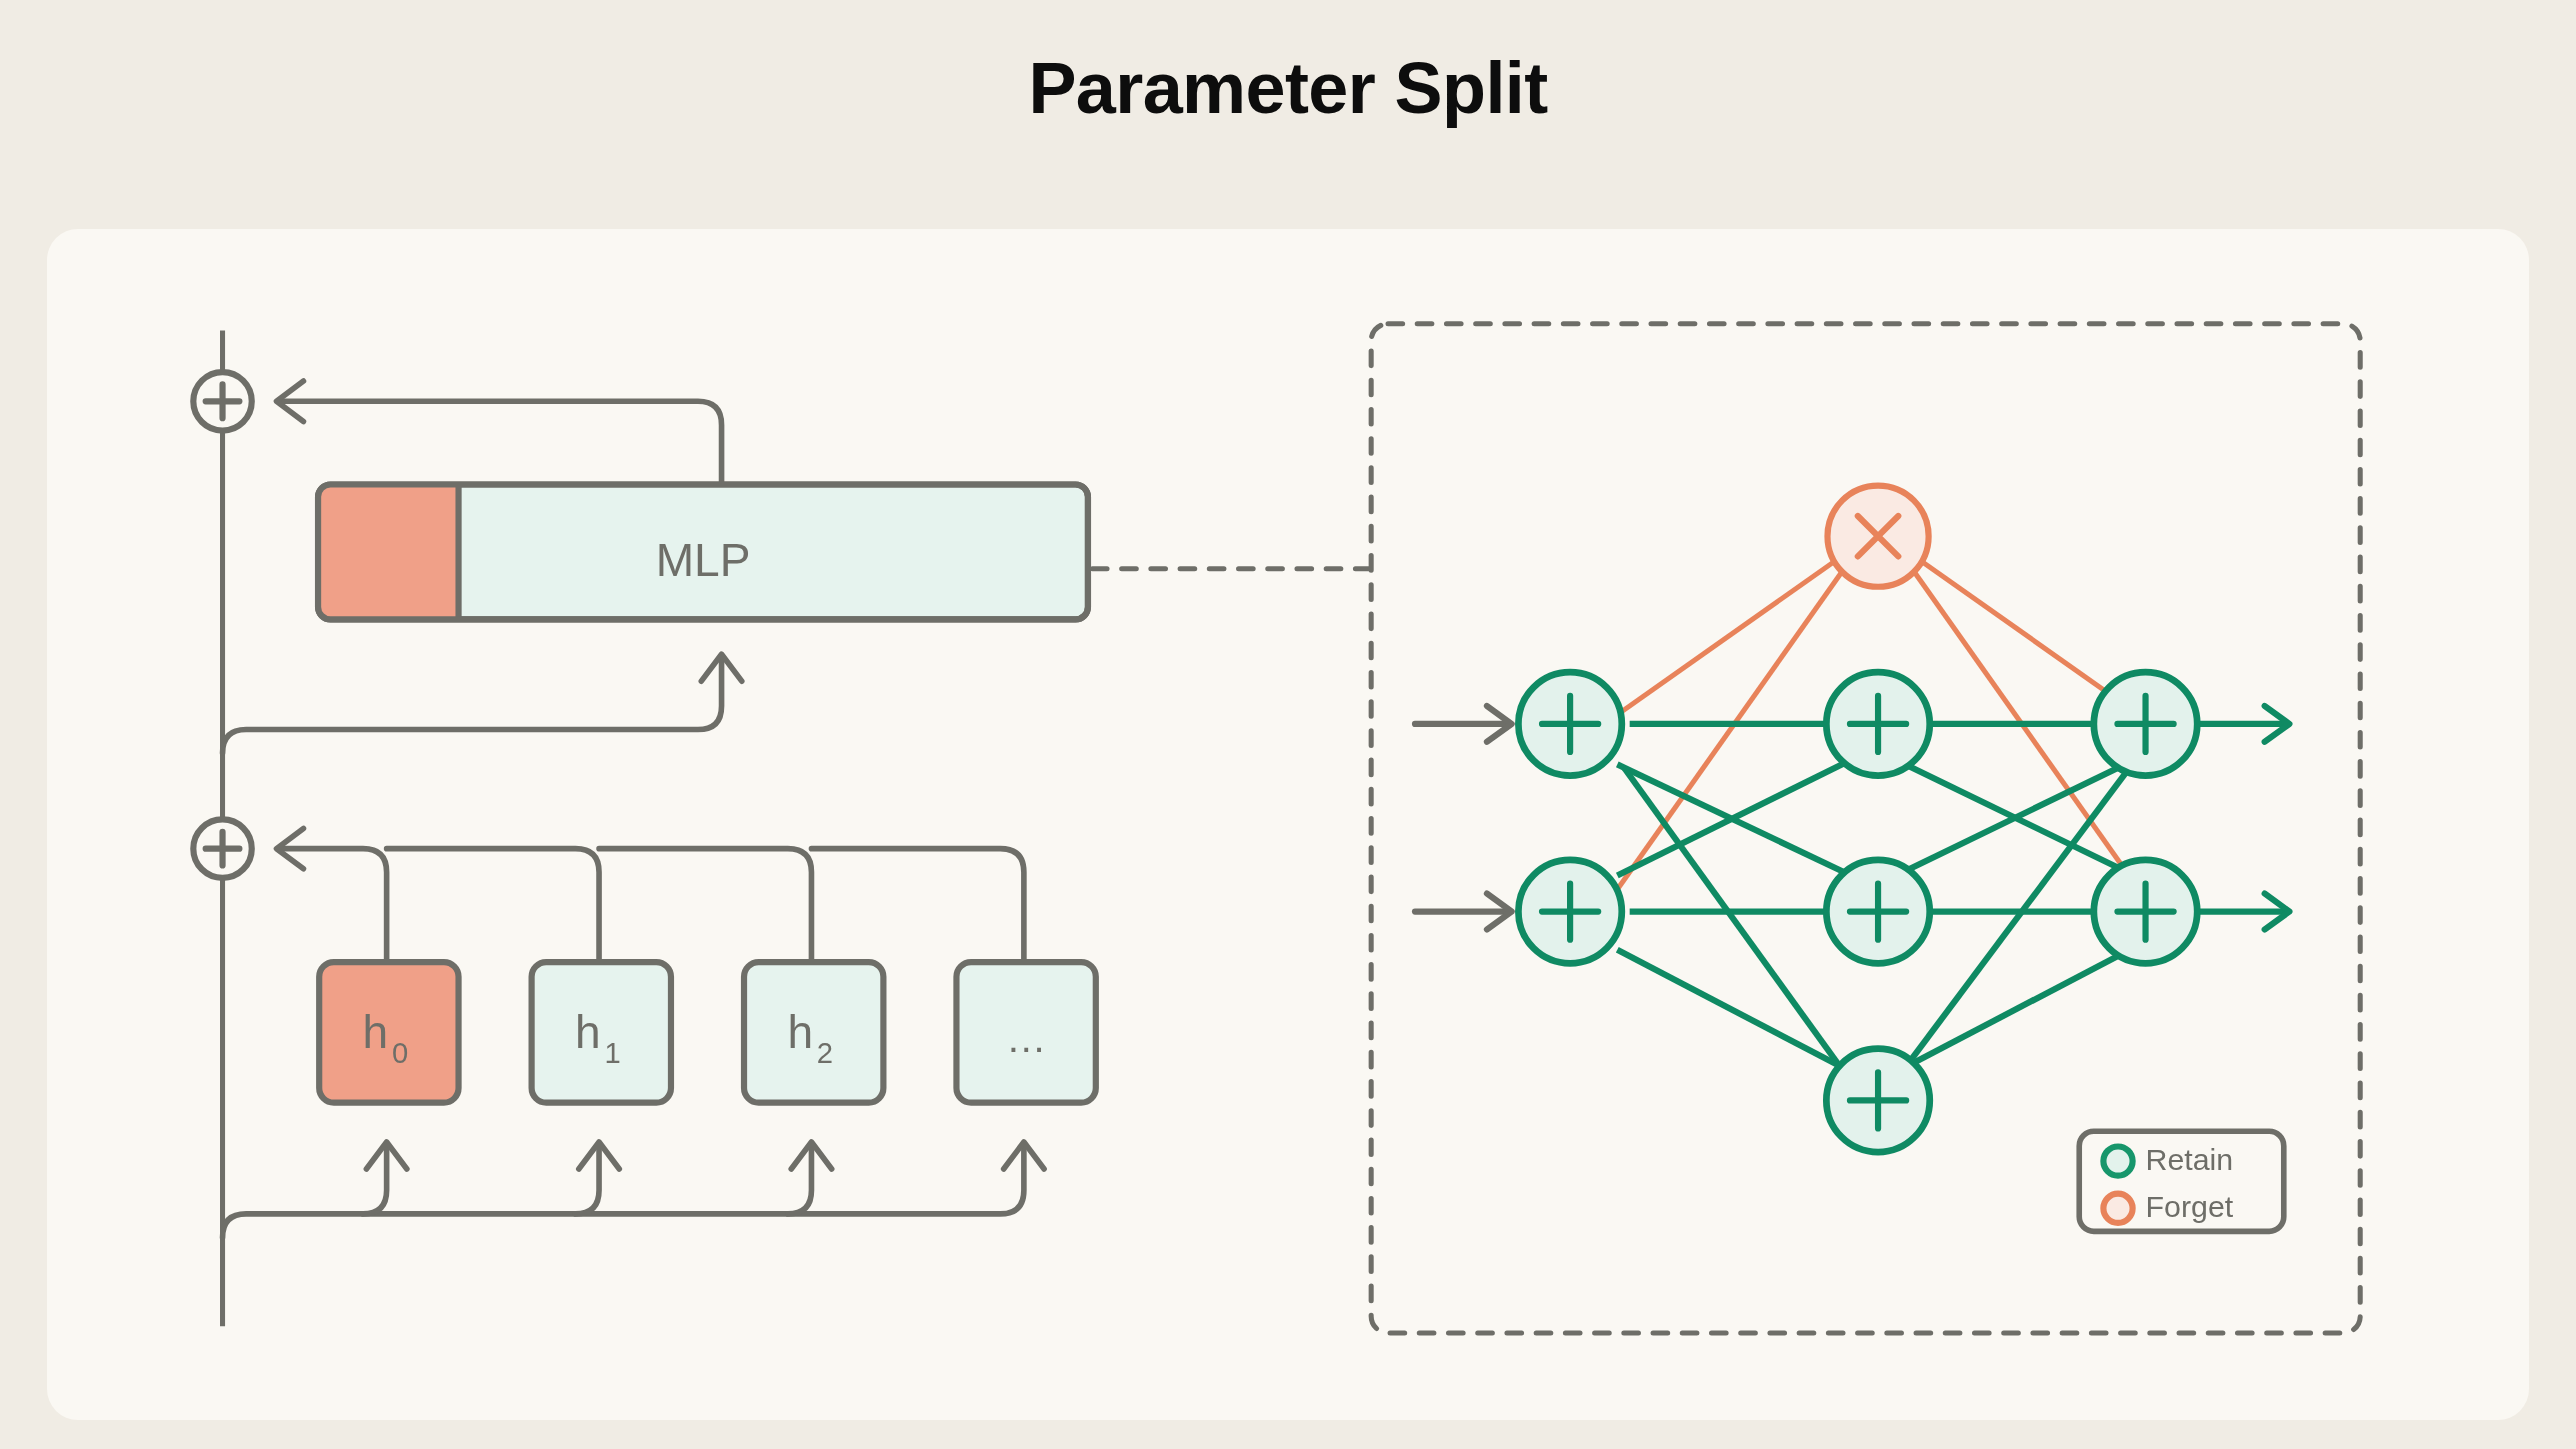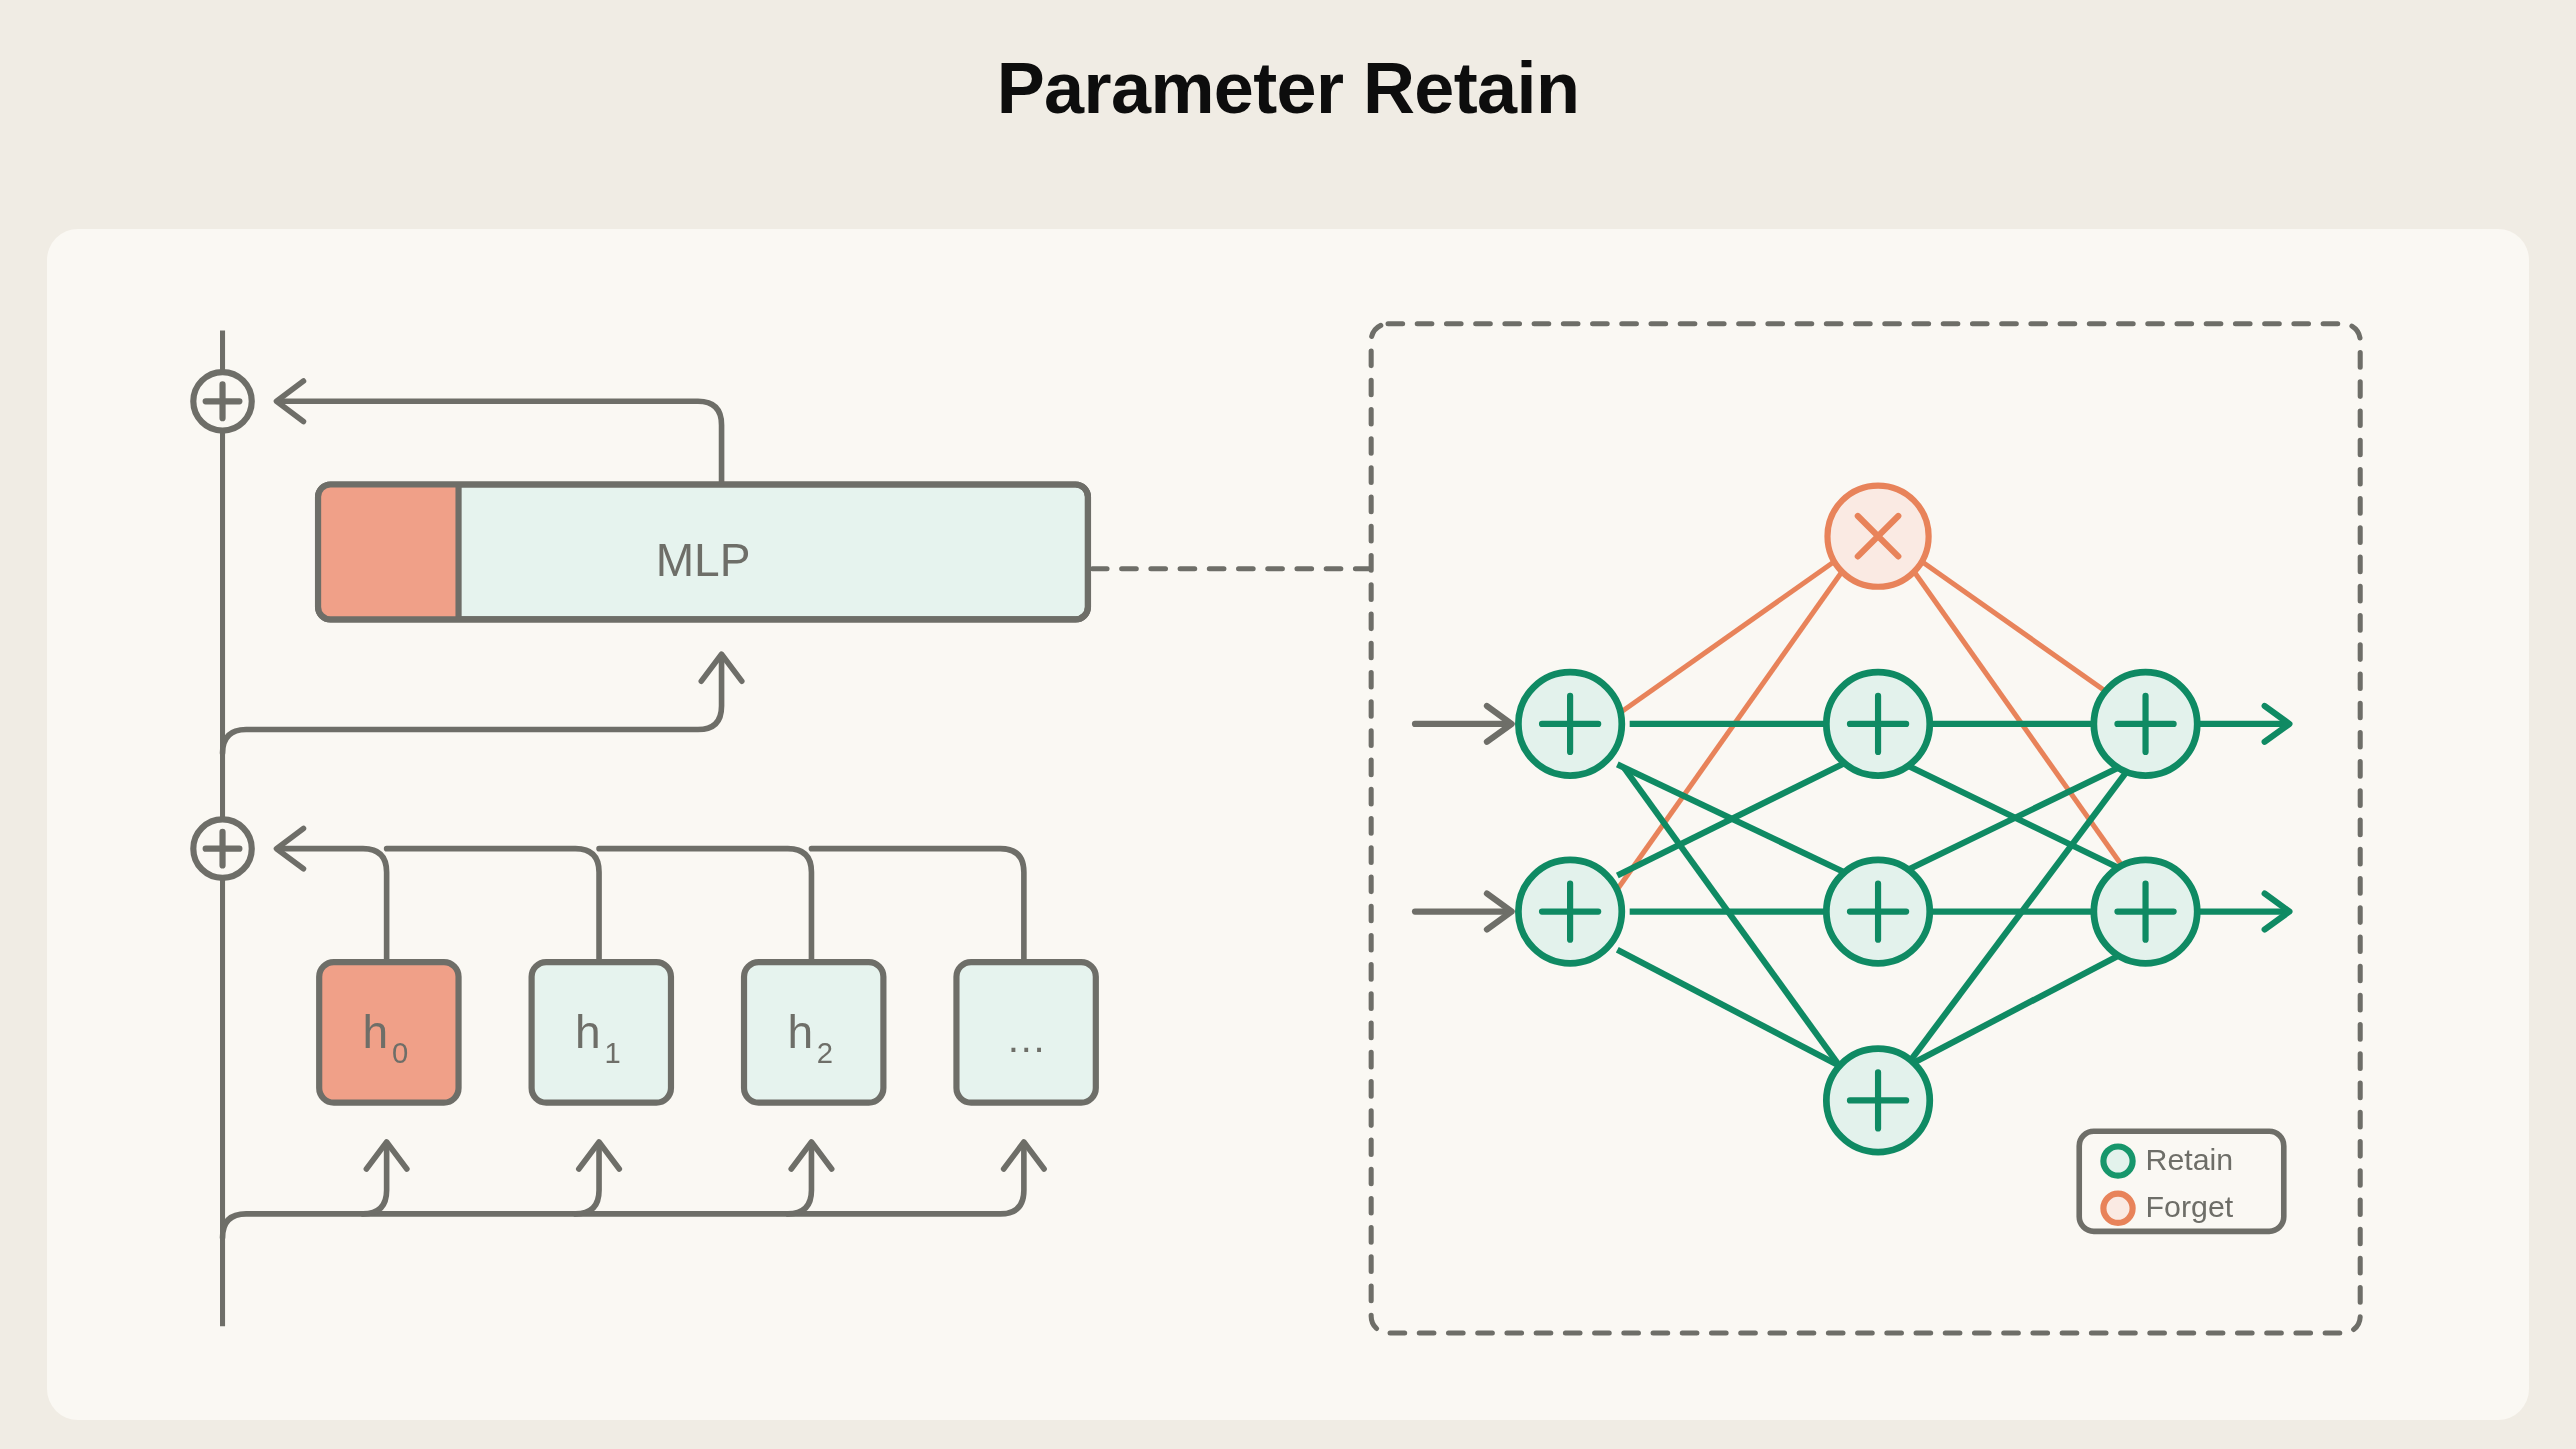--- a/index.html
+++ b/index.html
@@ -44,21 +44,21 @@
   .node-label {
     font-family: "Liberation Sans", sans-serif;
     fill: #6e6e68;
   }
 </style>
 </head>
 <body>
 
 <div id="root">
 
-  <div id="page-title">Parameter Retain</div>
+  <div id="page-title">Parameter Split</div>
 
   <div id="card"></div>
 
   <svg id="diagram-svg" width="2576" height="1450" viewBox="0 0 4584 2580">
     <defs>
       <g id="plus-glyph"></g>
     </defs>
 
     <g>
 

